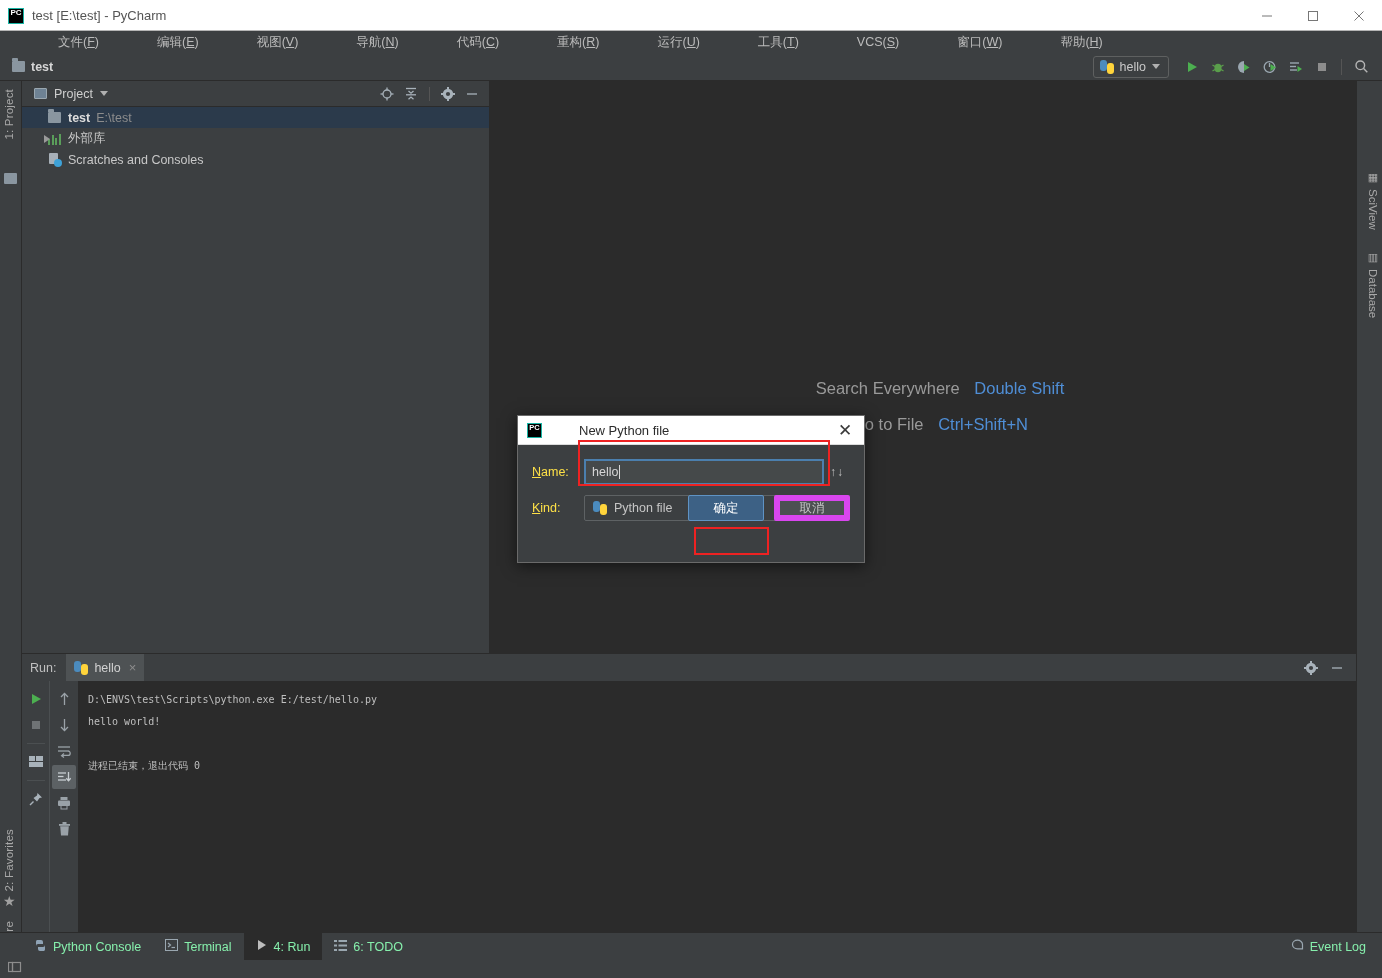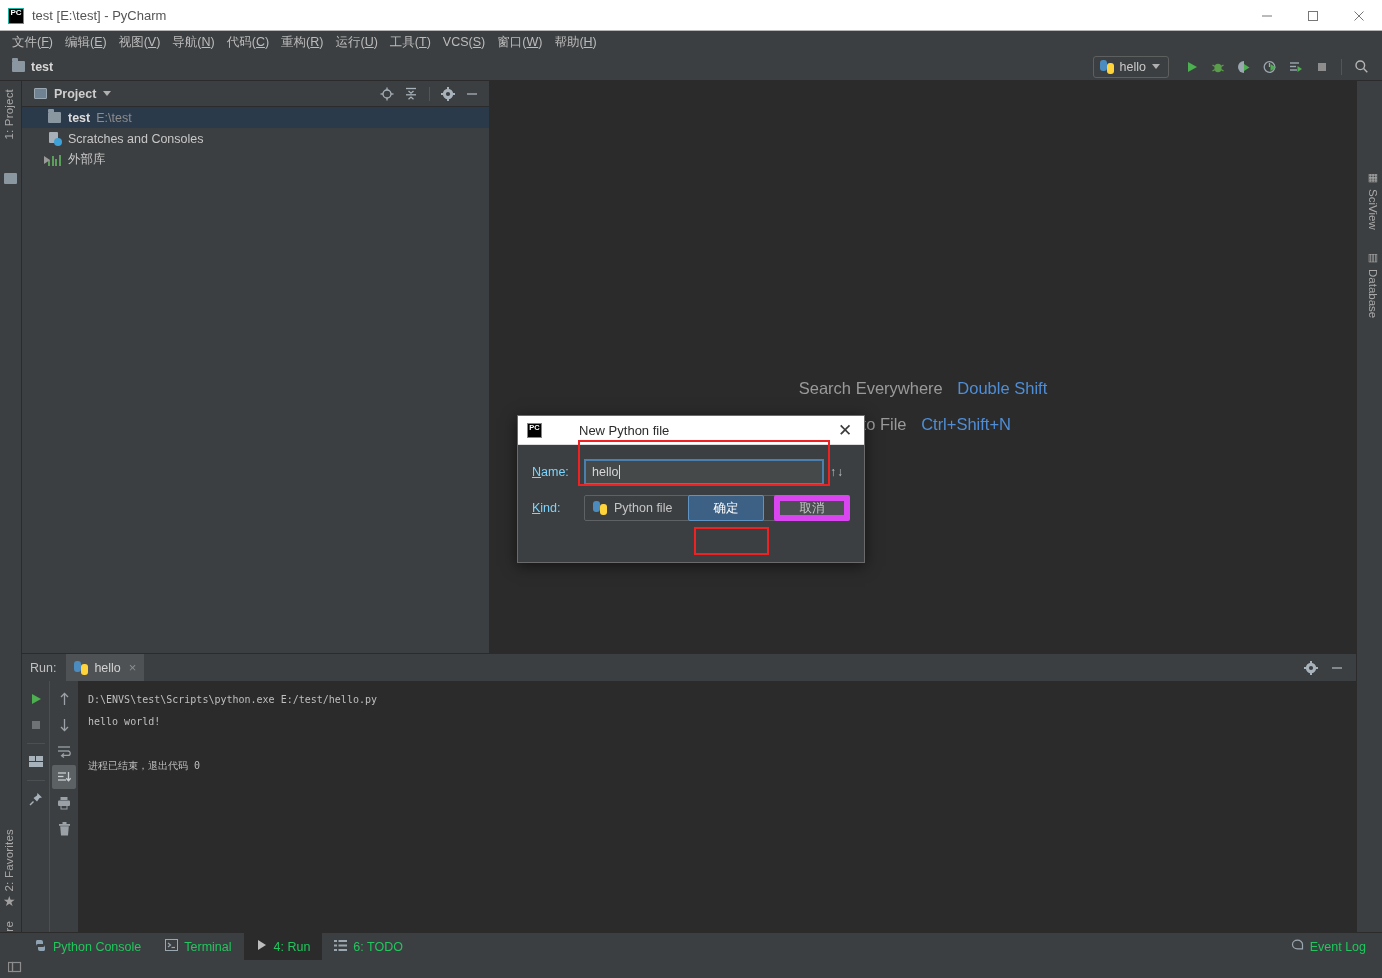--- a/index.html
+++ b/index.html
@@ -32,21 +32,21 @@
   }
   .winbar .wctrl svg { stroke: #777; fill: none; stroke-width: 1; }
   .winbar .underline { position:absolute; left:0; top:30px; width:1382px; height:1px; background:#b5b5b5; }
 
   
   .menubar {
     position: absolute; left: 0; top: 31px; width: 1382px; height: 22px;
     background: #3c3f41; display: flex; align-items: center; padding-left: 6px;
   }
   .menu-item {
-    font-size: 12.5px; color: #bbbbbb; padding: 2px 6px; white-space: nowrap;
+    font-size: 12.5px; color: #bbbbbb; padding: 2px 6px; white-space: nowrap; margin-left: 46px;
   }
   .menu-item u { text-decoration: underline; }
 
   
   .navbar {
     position: absolute; left: 0; top: 53px; width: 1382px; height: 28px;
     background: #3c3f41; display: flex; align-items: center;
     border-bottom: 1px solid #2b2b2b;
   }
   .crumb { display: flex; align-items: center; margin-left: 12px; }
@@ -99,21 +99,21 @@
     background: #3c3f41; border-right: 1px solid #2b2b2b;
   }
   .proj-head {
     height: 26px; display: flex; align-items: center; padding: 0 6px 0 12px;
     border-bottom: 1px solid #2b2b2b;
   }
   .proj-head .sq {
     width: 13px; height: 11px; border: 1.5px solid #9aa7b0; background:#6e8294;
     border-radius: 1px; margin-right: 7px;
   }
-  .proj-head .ptitle { font-size: 12.5px; color: #cfcfcf; margin-right: 7px; font-weight: bold; }
+  .proj-head .ptitle { font-size: 12.5px; color: #cfcfcf; margin-right: 7px; }
   .proj-head .hd-ics { margin-left: auto; display: flex; align-items: center; gap: 2px; }
   .hd-ic { width: 22px; height: 22px; display: flex; align-items: center; justify-content: center; }
   .hd-sep { width: 1px; height: 14px; background: #555; margin: 0 5px; }
 
   .tree { padding-top: 0; }
   .trow {
     height: 21px; display: flex; align-items: center; padding-left: 26px;
     font-size: 12.5px; color: #c8c8c8; position: relative;
   }
   .trow.sel { background: #2b3a4b; }
@@ -143,21 +143,21 @@
     width: 14px; height: 12px; margin-right: 6px; flex: none;
     display: flex; align-items: flex-end; gap: 1.5px;
   }
   .ic-lib i { display:block; width:2px; background:#5a9e5a; }
 
   
   .editor {
     position: absolute; left: 490px; top: 81px; width: 866px; height: 572px;
     background: #2b2b2b; overflow: hidden;
   }
-  .hint-wrap { position: absolute; left: 0; top: 289px; width: 866px; text-align: center; }
+  .hint-wrap { position: absolute; left: 17px; top: 289px; width: 866px; text-align: center; }
   .hint-line { font-size: 16.5px; white-space: nowrap; line-height: 36px; }
   .hint-act { color: #9a9a9a; }
   .hint-key { color: #4f8ed6; margin-left: 10px; }
 
   
   .rstrip {
     position: absolute; right: 0; top: 81px; width: 26px; height: 851px;
     background: #3c3f41; border-left: 1px solid #2b2b2b;
   }
   .rtab {
@@ -200,21 +200,21 @@
   }
 
   
   .statusbar {
     position: absolute; left: 0; top: 932px; width: 1382px; height: 28px;
     background: #3c3f41; display: flex; align-items: center;
     border-top: 1px solid #2b2b2b;
   }
   .sb-item {
     display: flex; align-items: center; gap: 6px; height: 28px;
-    padding: 0 12px; font-size: 12.5px; color: #22c55e; justify-content: center;
+    padding: 0 12px; font-size: 12.5px; color: #86efac; justify-content: center;
   }
   .sb-item.active { background: #2b2b2b; }
   .sb-right { margin-left: auto; display: flex; align-items: center; padding-right: 4px; }
 
   .botbar {
     position: absolute; left: 0; top: 960px; width: 1382px; height: 18px;
     background: #3c3f41; display: flex; align-items: center; padding-left: 8px;
   }
 
   
@@ -234,21 +234,21 @@
   .dlg-title .pc-logo::after {
     content: "PC"; position: absolute; left: 0; top: -1px; width: 100%;
     font-size: 7.5px; color: #fff; text-align: center; font-weight: bold;
   }
   .dlg-title .t { font-size: 13px; color: #2b2b2b; }
   .dlg-title .close { margin-left: auto; font-size: 17px; color: #3b3b3b; line-height: 1;
     width: 26px; text-align: center; }
 
   .dlg-body { position: relative; padding: 14px 14px 0 14px; }
   .frow { display: flex; align-items: center; margin-bottom: 10px; }
-  .flabel { width: 52px; font-size: 12.5px; color: #7dd3fc; }
+  .flabel { width: 52px; font-size: 12.5px; color: #fde047; }
   .flabel u { text-decoration: underline; }
   .fname-input {
     flex: 1; height: 26px; background: #45494a; border: 2px solid #4b7fae;
     color: #d6d6d6; font-size: 12.5px; padding: 0 6px;
     display: flex; align-items: center;
   }
   .caret-txt { display:inline-block; width:1px; height:14px; background:#d6d6d6; margin-left:1px; }
   .sort-ic { width: 26px; text-align: center; color: #c0c0c0; font-size: 12px; letter-spacing: 1px; }
   .fkind {
     flex: 1; height: 26px; background: #3c3f41; border: 1px solid #5e6264;
@@ -439,35 +439,35 @@
       </div>
     </div>
 
     <div class="tree">
       <div class="trow sel">
         <div class="ic-folder"></div>
         <span class="nm">test</span>
         <span class="path">E:\test</span>
       </div>
       <div class="trow">
-        <div class="ic-scratch">
-            <div class="pg"></div>
-            <div class="cl"></div>
-          </div>
-        <span>Scratches and Consoles</span>
-      </div>
-      <div class="trow">
         <div class="twist"></div>
         <div class="ic-lib">
           <i style="height:6px;"></i>
             <i style="height:10px;"></i>
             <i style="height:7px;"></i>
             <i style="height:11px;"></i>
         </div>
         <span>外部库</span>
+      </div>
+      <div class="trow">
+        <div class="ic-scratch">
+            <div class="pg"></div>
+            <div class="cl"></div>
+          </div>
+        <span>Scratches and Consoles</span>
       </div>
     </div>
   </div>
 
   <div class="editor">
     <div class="hint-wrap">
       <div class="hint-line">
         <span class="hint-act">Search Everywhere</span>
         <span class="hint-key">Double Shift</span>
       </div>

